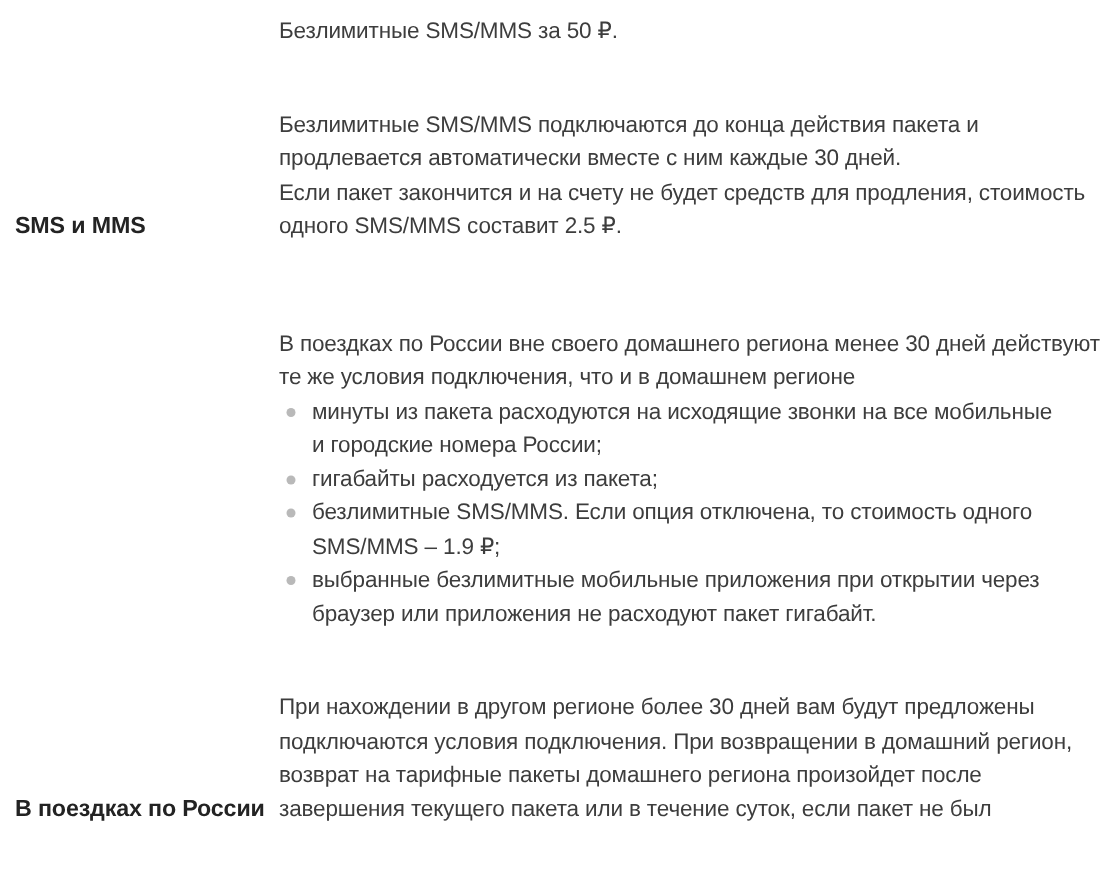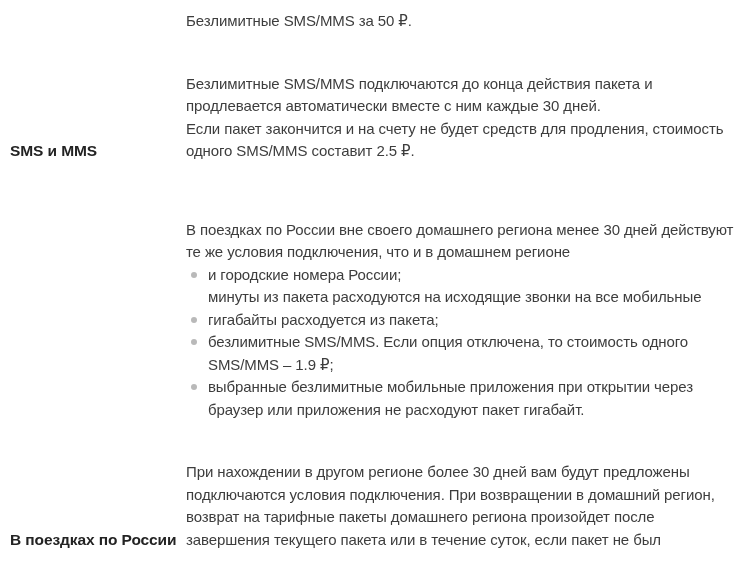--- a/index.html
+++ b/index.html
@@ -97,22 +97,22 @@
           <div class="paragraph">
             <div class="text-line">В поездках по России вне своего домашнего региона менее 30 дней действуют</div>
             <div class="text-line">те же условия подключения, что и в домашнем регионе</div>
           </div>
           <div class="bullet-list">
             <div class="list-item">
               <div class="bullet-col">
                 <span class="bullet-dot"></span>
               </div>
               <div class="item-lines">
+                <div class="text-line">минуты из пакета расходуются на исходящие звонки на все мобильные</div>
                 <div class="text-line">и городские номера России;</div>
-                <div class="text-line">минуты из пакета расходуются на исходящие звонки на все мобильные</div>
               </div>
             </div>
             <div class="list-item">
               <div class="bullet-col">
                 <span class="bullet-dot"></span>
               </div>
               <div class="item-lines">
                 <div class="text-line">гигабайты расходуется из пакета;</div>
               </div>
             </div>

